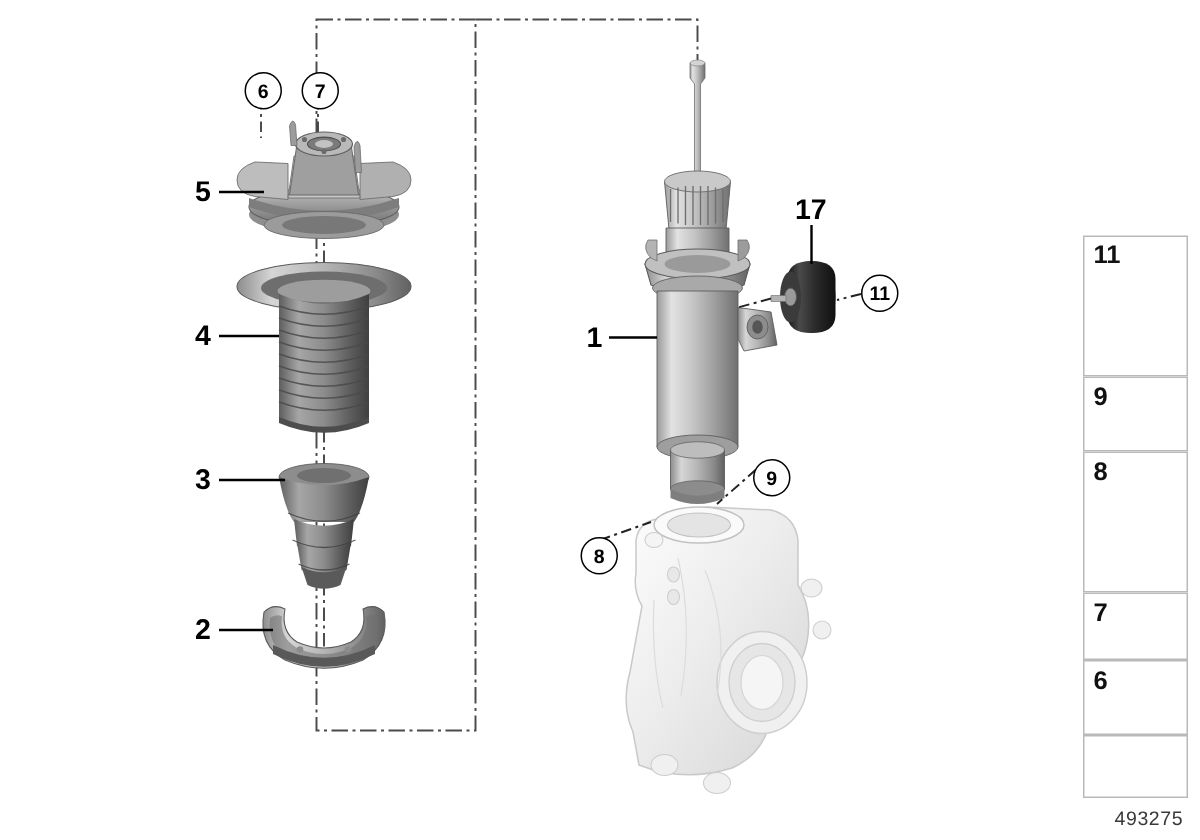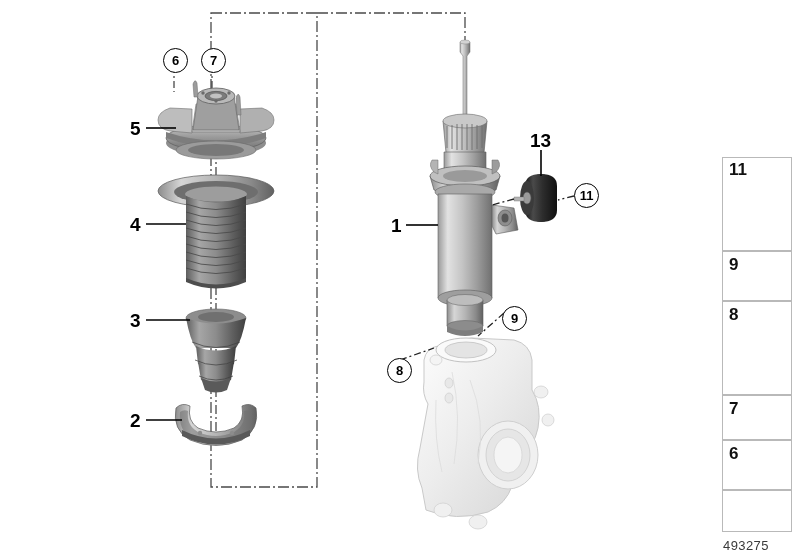--- a/index.html
+++ b/index.html
@@ -3,21 +3,21 @@
 <meta charset="utf-8">
 <style>
   html,body{margin:0;padding:0;background:#ffffff;}
   body{width:800px;height:560px;position:relative;overflow:hidden;
        font-family:"Liberation Sans", sans-serif;}
   #stage{position:absolute;left:0;top:0;width:800px;height:560px;}
   svg.layer{position:absolute;left:0;top:0;width:800px;height:560px;}
   .callnum{position:absolute;font-weight:bold;color:#000;line-height:1;}
   .callnum.big{font-size:19px;}
   .legendnum{position:absolute;font-weight:bold;font-size:17px;color:#111;line-height:1;}
-  .diagid{position:absolute;font-size:13px;color:#3a3a3a;letter-spacing:.4px;}
+  .diagid{position:absolute;font-size:13px;color:#3a3a3a;letter-spacing:.4px;margin-left:20px;}
   .circlelabel{position:absolute;width:23px;height:23px;border:1.7px solid #000;
       border-radius:50%;background:#fff;display:flex;align-items:center;
       justify-content:center;font-size:13px;font-weight:bold;color:#000;}
   .legendcell{position:absolute;border:1px solid #b9b9b9;background:#fff;box-sizing:border-box;}
 </style>
 </head>
 <body>
 
 <div id="stage">
 
@@ -304,21 +304,21 @@
   <span class="legendnum" style="left:729px;top:256px">9</span>
   <span class="legendnum" style="left:729px;top:306px">8</span>
   <span class="legendnum" style="left:729px;top:400px">7</span>
   <span class="legendnum" style="left:729px;top:445px">6</span>
 
   <span class="callnum big" style="left:130px;top:119px">5</span>
   <span class="callnum big" style="left:130px;top:215px">4</span>
   <span class="callnum big" style="left:130px;top:311px">3</span>
   <span class="callnum big" style="left:130px;top:411px">2</span>
   <span class="callnum big" style="left:391px;top:216px">1</span>
-  <span class="callnum big" style="left:530px;top:131px">13</span>
+  <span class="callnum big" style="left:530px;top:131px">17</span>
 
   <div class="circlelabel" style="left:163px;top:48px">
     <span>6</span>
   </div>
   <div class="circlelabel" style="left:201px;top:48px">
     <span>7</span>
   </div>
   <div class="circlelabel" style="left:574px;top:183px">
     <span>11</span>
   </div>

